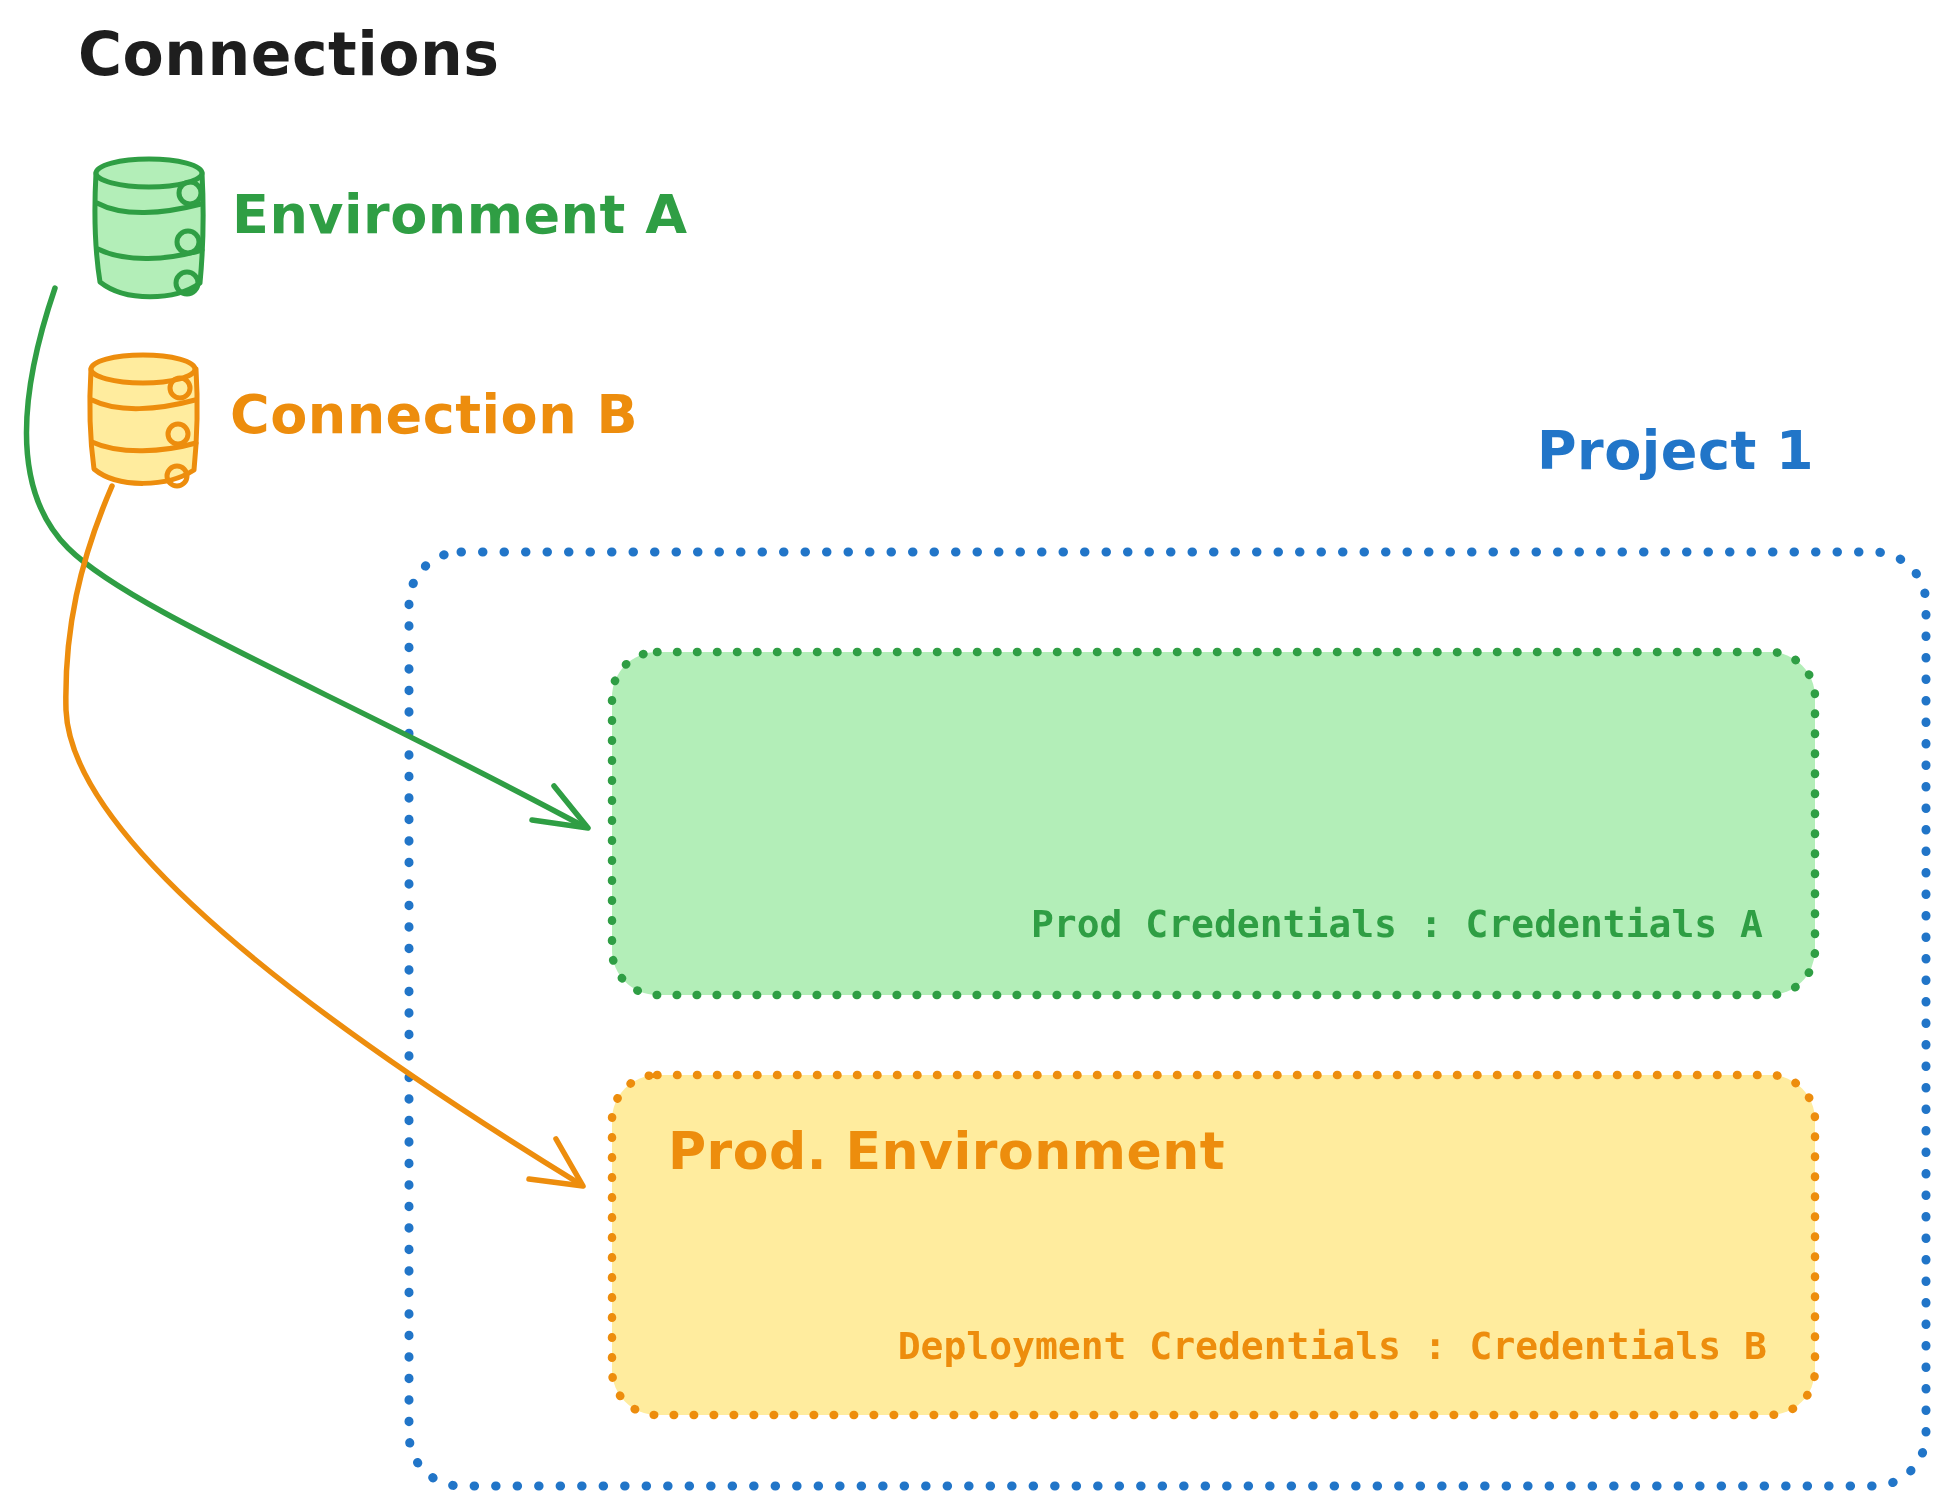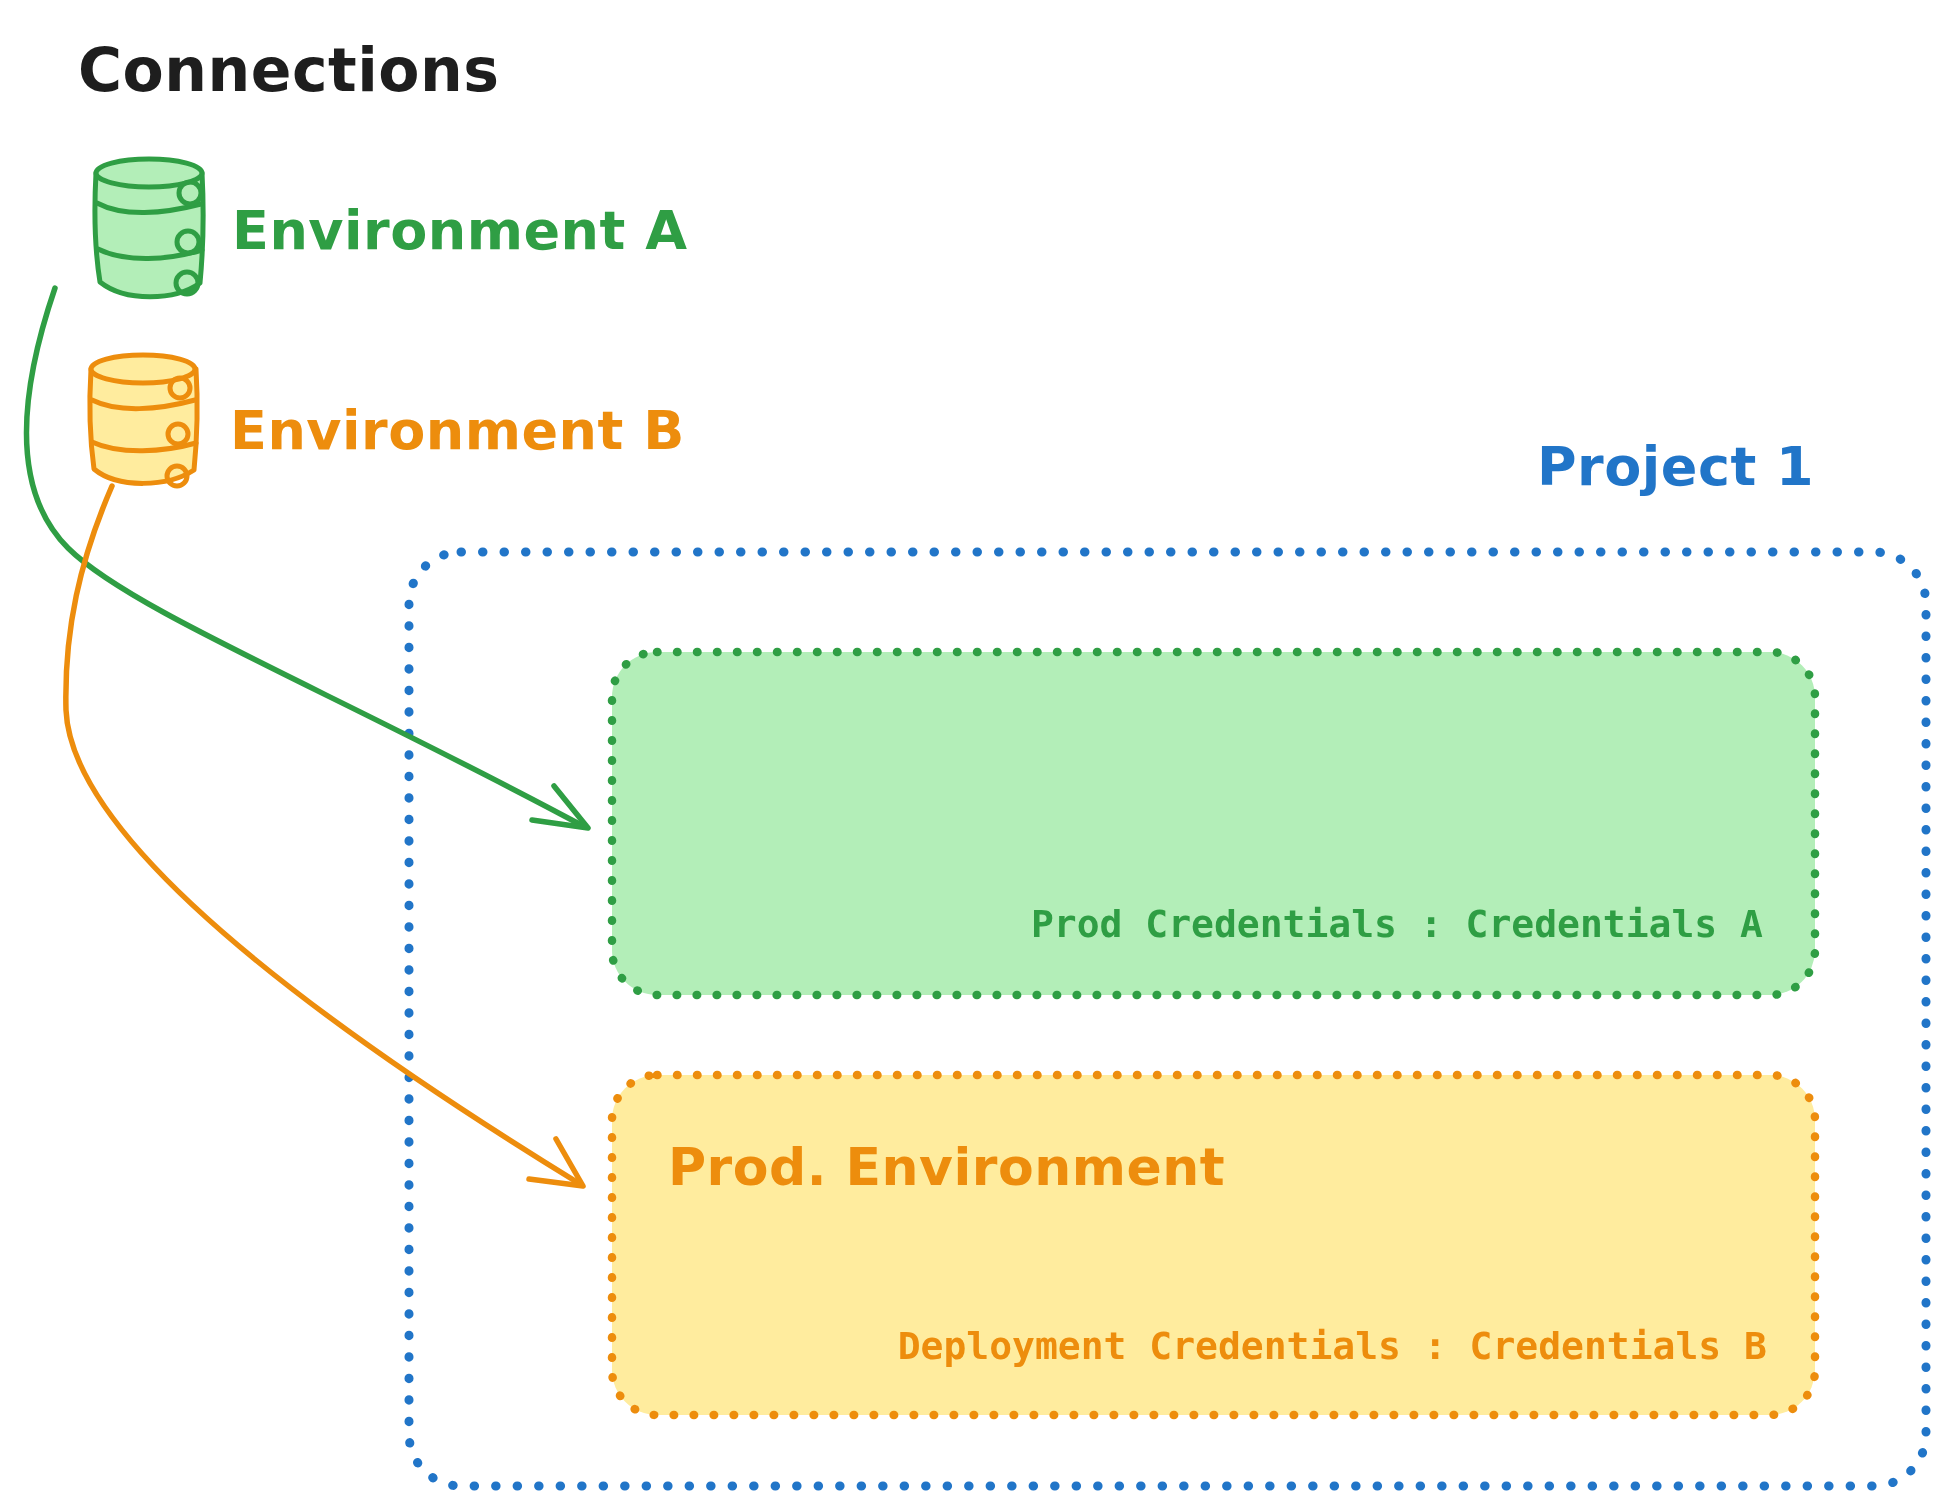--- a/index.html
+++ b/index.html
@@ -15,21 +15,21 @@
   .canvas{
     position:relative;
     width:1948px;
     height:1506px;
     background:#ffffff;
     overflow:hidden;
     font-family:"DejaVu Sans", sans-serif;
   }
   svg.layer{position:absolute;left:0;top:0;}
   .txt{position:absolute;line-height:1;white-space:nowrap;}
-  .hand{font-family:"DejaVu Sans", sans-serif;font-weight:600;letter-spacing:0.5px;margin-top:16px;}
+  .hand{font-family:"DejaVu Sans", sans-serif;font-weight:600;letter-spacing:0.5px;}
   .mono{font-family:"DejaVu Sans Mono", monospace;font-weight:700;}
 
   .connections-title{left:78px;top:24px;font-size:60px;font-weight:700;color:var(--ink);}
   .conn-a-label{left:232px;top:188px;font-size:54px;color:var(--green);}
   .conn-b-label{left:230px;top:388px;font-size:54px;color:var(--orange);}
   .project-title{left:1537px;top:424px;font-size:54px;font-weight:700;color:var(--blue);}
   .dev-title{left:664px;top:702px;font-size:52px;color:var(--green);}
   .prod-title{left:668px;top:1125px;font-size:52px;color:var(--orange);}
   .dev-cred{left:612px;top:905px;width:1203px;text-align:right;padding-right:52px;font-size:38px;color:var(--green);}
   .prod-cred{left:612px;top:1327px;width:1203px;text-align:right;padding-right:48px;font-size:38px;color:var(--orange);}
@@ -88,21 +88,21 @@
     <g>
       <path class="arrow-orange" d="M112,486 C80,560 64,630 66,710 C71,830 280,1000 580,1184"></path>
       <polyline class="arrow-orange" points="556,1139 583,1186 529,1179"></polyline>
     </g>
   </svg>
 
   <div class="txt hand connections-title">Connections</div>
 
   <div class="txt hand conn-a-label">Environment A</div>
 
-  <div class="txt hand conn-b-label">Environment B</div>
+  <div class="txt hand conn-b-label">Connection B</div>
 
   <div class="txt hand project-title">Project 1</div>
 
 
   <div class="txt mono dev-cred">Prod Credentials : Credentials A</div>
 
   <div class="txt hand prod-title">Prod. Environment</div>
 
   <div class="txt mono prod-cred">Deployment Credentials : Credentials B</div>
 

